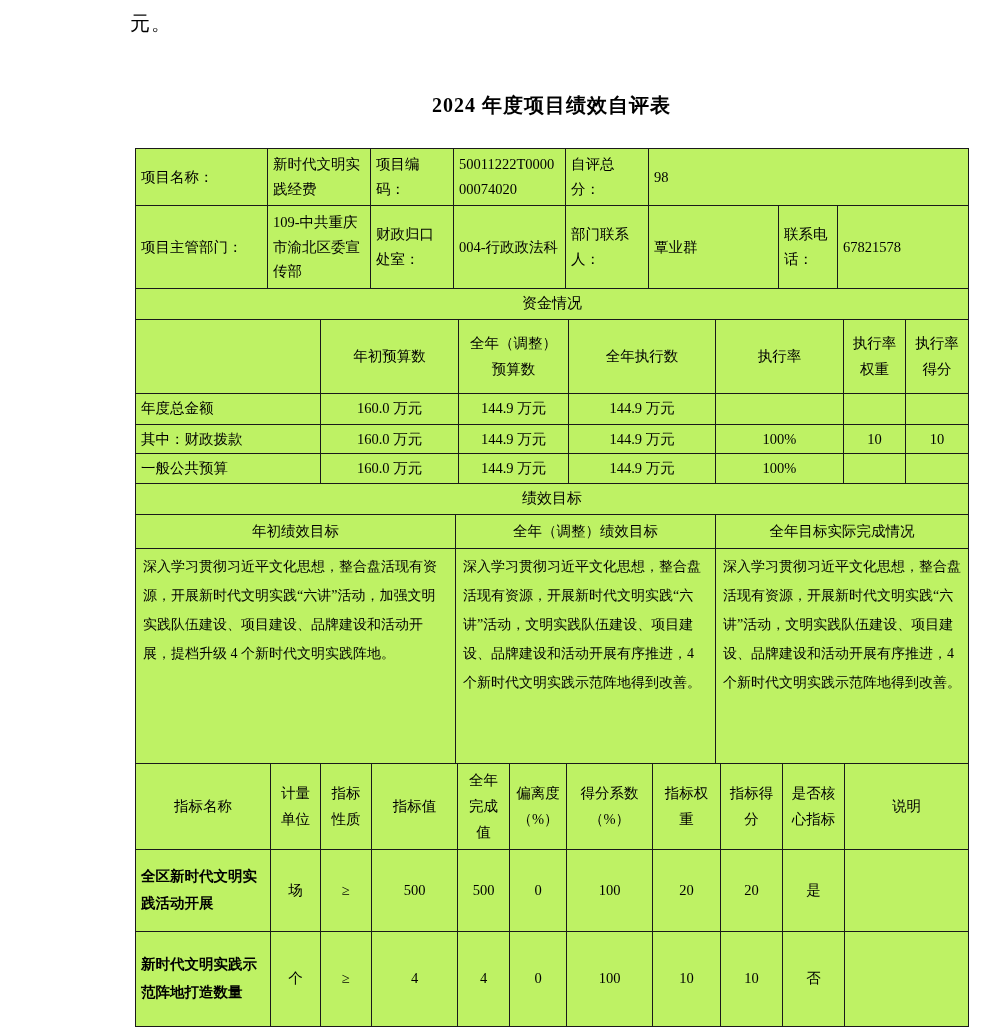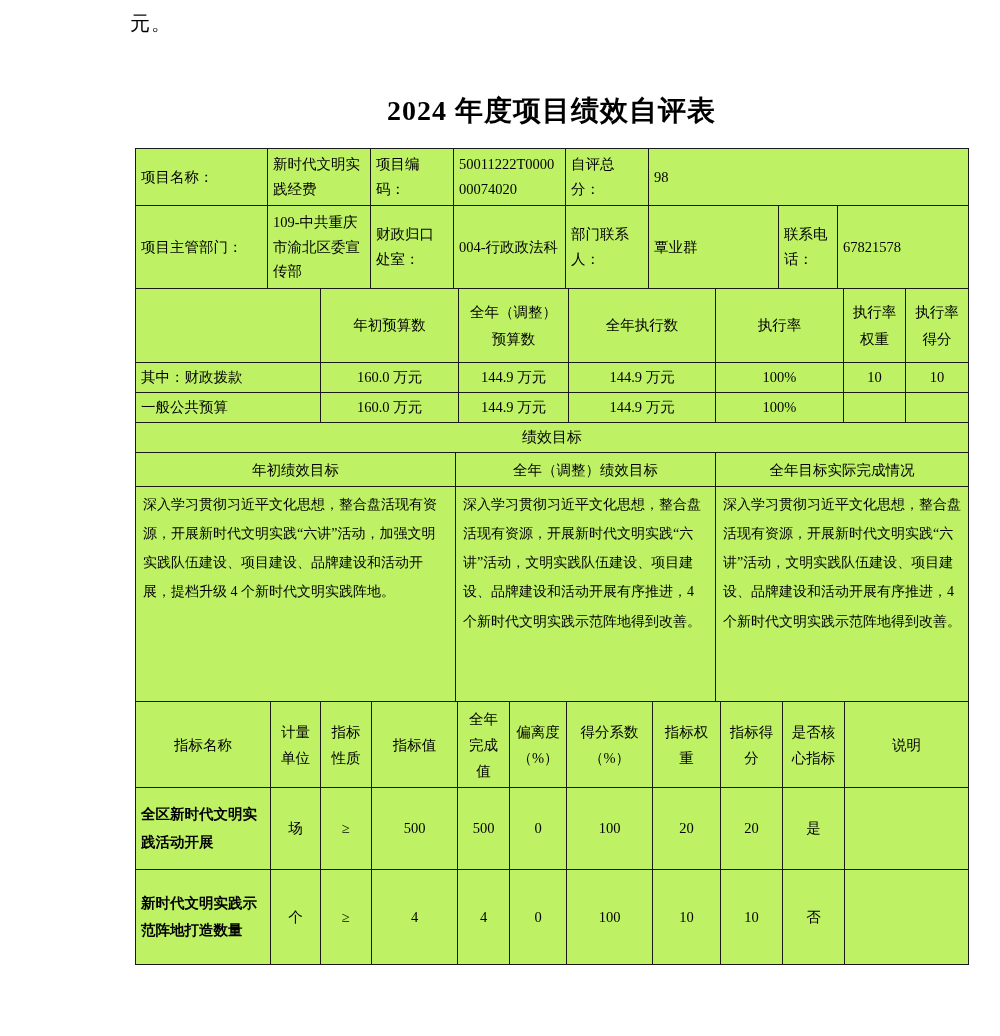--- a/index.html
+++ b/index.html
@@ -8,21 +8,21 @@
     width: 1000px; height: 1036px; overflow: hidden; position: relative;
     font-family: "Liberation Serif", "DejaVu Serif", serif;
     color: #000000;
   }
   .leading-text {
     position: absolute; left: 130px; top: 10px;
     font-size: 20px; letter-spacing: 1px;
   }
   .doc-title {
     position: absolute; left: 135px; top: 92px; width: 833px;
-    text-align: center; font-size: 28px; font-weight: bold;
+    text-align: center; font-size: 20px; font-weight: bold;
     letter-spacing: 1px;
   }
   .tablewrap { position: absolute; left: 135px; top: 148px; width: 833px; }
   table {
     border-collapse: collapse; table-layout: fixed; width: 833px;
     background: #bef264;
   }
   table + table { margin-top: -1px; }
   td {
     border: 1px solid #1a1a1a;
@@ -86,28 +86,40 @@
     <colgroup>
       <col style="width:185px">
         <col style="width:138px">
         <col style="width:110px">
         <col style="width:147px">
       <col style="width:128px">
         <col style="width:62px">
         <col style="width:63px">
     </colgroup>
     <tbody>
+        <tr style="height:30px">
+      <td colspan="7" class="section-cell">资金情况</td>
+    </tr>
     <tr style="height:74px">
       <td class="hdr"></td>
       <td class="hdr">年初预算数</td>
       <td class="hdr">全年（调整）预算数</td>
       <td class="hdr">全年执行数</td>
       <td class="hdr">执行率</td>
       <td class="hdr">执行率权重</td>
       <td class="hdr">执行率得分</td>
+    </tr>
+    <tr style="height:31px">
+      <td>年度总金额</td>
+      <td class="c">160.0 万元</td>
+      <td class="c">144.9 万元</td>
+      <td class="c">144.9 万元</td>
+      <td class="c"></td>
+      <td class="c"></td>
+      <td class="c"></td>
     </tr>
     <tr style="height:29px">
       <td>其中：财政拨款</td>
       <td class="c">160.0 万元</td>
       <td class="c">144.9 万元</td>
       <td class="c">144.9 万元</td>
       <td class="c">100%</td>
       <td class="c">10</td>
       <td class="c">10</td>
     </tr>

